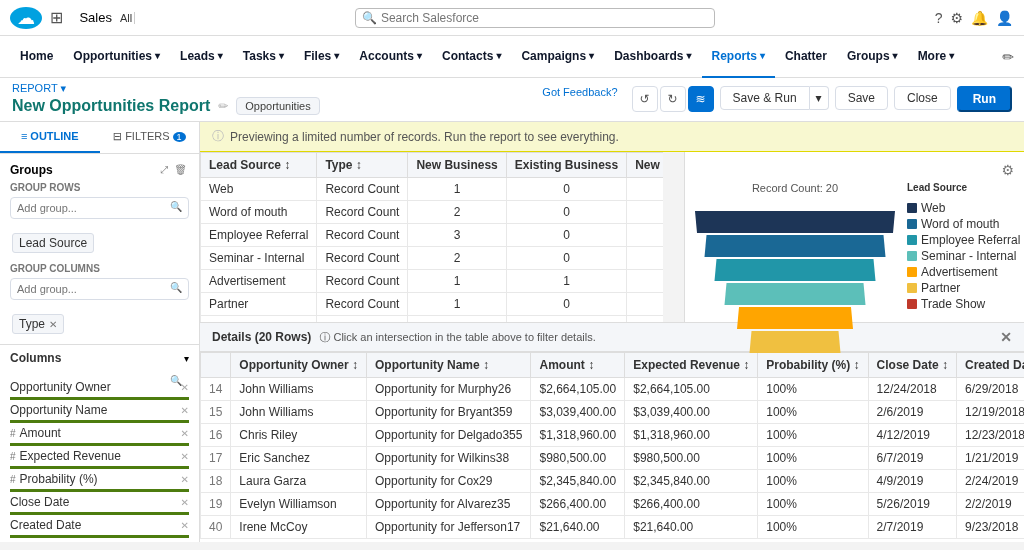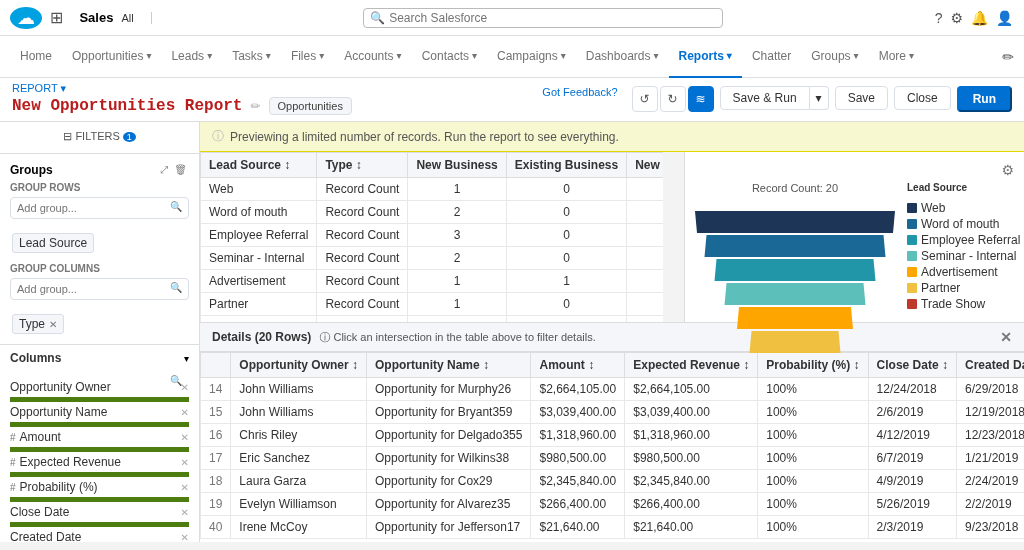--- a/index.html
+++ b/index.html
@@ -24,51 +24,51 @@
     }
     .search-bar {
       flex: 1; max-width: 360px; margin: 0 auto;
       display: flex; align-items: center; border: 1px solid #bbb; border-radius: 4px; padding: 2px 6px; background: #fff;
     }
     .search-bar input {
       border: none; outline: none; font-size: 12px; width: 100%; background: transparent;
     }
     .top-right-icons { display: flex; gap: 8px; align-items: center; color: #555; }
     .top-right-icons span { cursor: pointer; font-size: 14px; }
-    .all-dropdown { font-size: 11px; color: #333; border-right: 1px solid #ccc; padding-right: 17px; cursor: pointer; }
+    .all-dropdown { font-size: 11px; color: #333; border-right: 1px solid #ccc; padding-right: 2px; cursor: pointer; }
 
     
     .main-nav {
       background: #fff;
       border-bottom: 1px solid #ddd;
       height: 42px;
       display: flex;
       align-items: center;
       padding: 0 10px;
       gap: 0;
     }
     .nav-item {
       padding: 0 10px; height: 42px; display: flex; align-items: center; cursor: pointer;
-      font-size: 12px; color: #737373; white-space: nowrap; border-bottom: 2px solid transparent;
+      font-size: 12px; color: #0f172a; white-space: nowrap; border-bottom: 2px solid transparent; font-weight: bold;
     }
     .nav-item.active { border-bottom: 2px solid #0070d2; color: #0070d2; font-weight: 600; }
     .nav-item .arrow { font-size: 10px; margin-left: 3px; }
     .nav-dots { font-size: 16px; margin-right: 8px; color: #555; cursor: pointer; }
     .nav-edit { margin-left: auto; font-size: 14px; color: #555; cursor: pointer; }
 
     
     .report-header {
       background: #fff;
       border-bottom: 1px solid #ddd;
       padding: 4px 12px 6px;
       display: flex; align-items: center; justify-content: space-between;
     }
     .report-breadcrumb { font-size: 11px; color: #0070d2; cursor: pointer; display: flex; align-items: center; gap: 4px; }
     .report-title-row { display: flex; align-items: center; gap: 8px; margin-top: 2px; }
-    .report-title { font-size: 16px; font-weight: 700; color: #b91c1c; font-family: Liberation Mono, monospace; }
+    .report-title { font-size: 16px; font-weight: 700; color: #0f766e; }
     .report-tag {
       background: #f4f6f9; border: 1px solid #d8dde6; border-radius: 4px; padding: 2px 8px;
       font-size: 11px; color: #3e3e3c; cursor: pointer;
     }
     .report-actions { display: flex; gap: 6px; align-items: flex-start; }
     .btn { padding: 4px 12px; border-radius: 4px; cursor: pointer; font-size: 12px; border: 1px solid #d8dde6; background: #fff; color: #333; }
     .btn-save { display: flex; align-items: center; gap: 0; }
     .btn-save-main { border-radius: 4px 0 0 4px; }
     .btn-save-arrow { border-radius: 0 4px 4px 0; border-left: none; padding: 4px 6px; }
     .btn-run { background: #0070d2; color: #fff; border-color: #0070d2; padding: 4px 14px; border-radius: 4px; font-weight: 600; }
@@ -104,21 +104,21 @@
     .tag-item {
       display: inline-flex; align-items: center; background: #f4f6f9; border: 1px solid #d8dde6;
       border-radius: 3px; padding: 2px 6px; margin: 2px; font-size: 11px; color: #333; cursor: pointer;
     }
     .tag-item .remove { margin-left: 4px; color: #777; font-size: 10px; cursor: pointer; }
     .columns-header { display: flex; align-items: center; justify-content: space-between; padding: 6px 10px; border-top: 1px solid #ddd; cursor: pointer; }
     .columns-header-title { font-size: 12px; font-weight: 600; color: #333; }
     .columns-list { padding: 0 10px 6px; }
     .column-item {
       display: flex; align-items: center; padding: 3px 0; font-size: 11px; color: #333;
-      border-bottom: 5px solid #4d7c0f;
+      border-bottom: 3px solid #4d7c0f;
     }
     .column-item .hash { color: #777; margin-right: 4px; font-size: 10px; }
     .column-item .remove { margin-left: auto; color: #aaa; cursor: pointer; font-size: 10px; }
 
     
     .report-area { flex: 1; overflow: hidden; display: flex; flex-direction: column; background: #f3f3f3; }
 
     
     .preview-bar {
       background: #f8f8d0; border-bottom: 1px solid #e0d800; padding: 6px 12px;
@@ -176,21 +176,21 @@
     table.details-table .row-num { color: #777; text-align: center; width: 24px; }
   </style>
 </head>
 <body>
 
 <div class="top-bar">
   <div class="salesforce-logo">
     <span style="font-size:18px;">☁</span>
   </div>
   <span class="nav-dots">⊞</span>
-  <span class="app-name" style="font-weight:700;font-size:13px;">Sales</span>
+  <span class="app-name" style="font-weight:400;font-size:13px;">Sales</span>
   <div class="all-dropdown">All</div>
   <div class="search-bar">
     <span style="color:#aaa;margin-right:4px;">🔍</span>
     <input type="text" placeholder="Search Salesforce" style="">
   </div>
   <div class="top-right-icons">
     <span title="Help">?</span>
     <span title="Setup">⚙</span>
     <span title="Notifications">🔔</span>
     <span title="User">👤</span>
@@ -237,20 +237,21 @@
     <button class="btn">Save</button>
     <button class="btn">Close</button>
     <button class="btn-run">Run</button>
   </div>
 </div>
 
 <div class="main-content" style="position:relative;">
 
   <div class="left-panel">
     <div class="left-panel-tabs">
+      <div class="panel-tab active">≡ OUTLINE</div>
       <div class="panel-tab">⊟ FILTERS <span style="background:#0070d2;color:#fff;border-radius:50%;padding:0 4px;font-size:9px;">1</span></div>
     </div>
 
     <div class="panel-section">
       <div class="panel-row">
         <span style="font-weight:600;">Groups</span>
         <div class="panel-row-icons">
           <span class="small-icon">⤢</span>
           <span class="small-icon">🗑</span>
         </div>
@@ -531,21 +532,21 @@
     <td>2/2/2019</td>
 
   </tr>
               <tr>
     <td class="row-num">40</td>
     <td>Irene McCoy</td>
     <td>Opportunity for Jefferson17</td>
     <td>$21,640.00</td>
     <td>$21,640.00</td>
     <td>100%</td>
-    <td>2/3/2019</td>
+    <td>2/7/2019</td>
     <td>9/23/2018</td>
 
   </tr>
             </tbody>
         </table>
       </div>
     </div>
 
   </div>
 </div>

